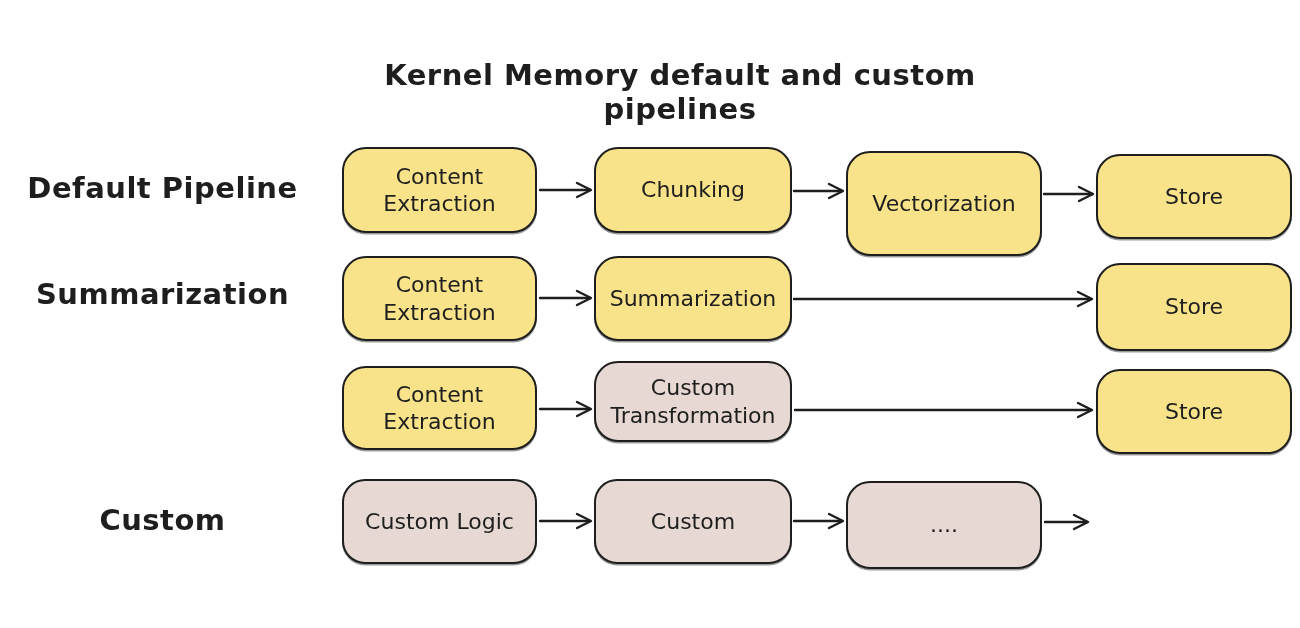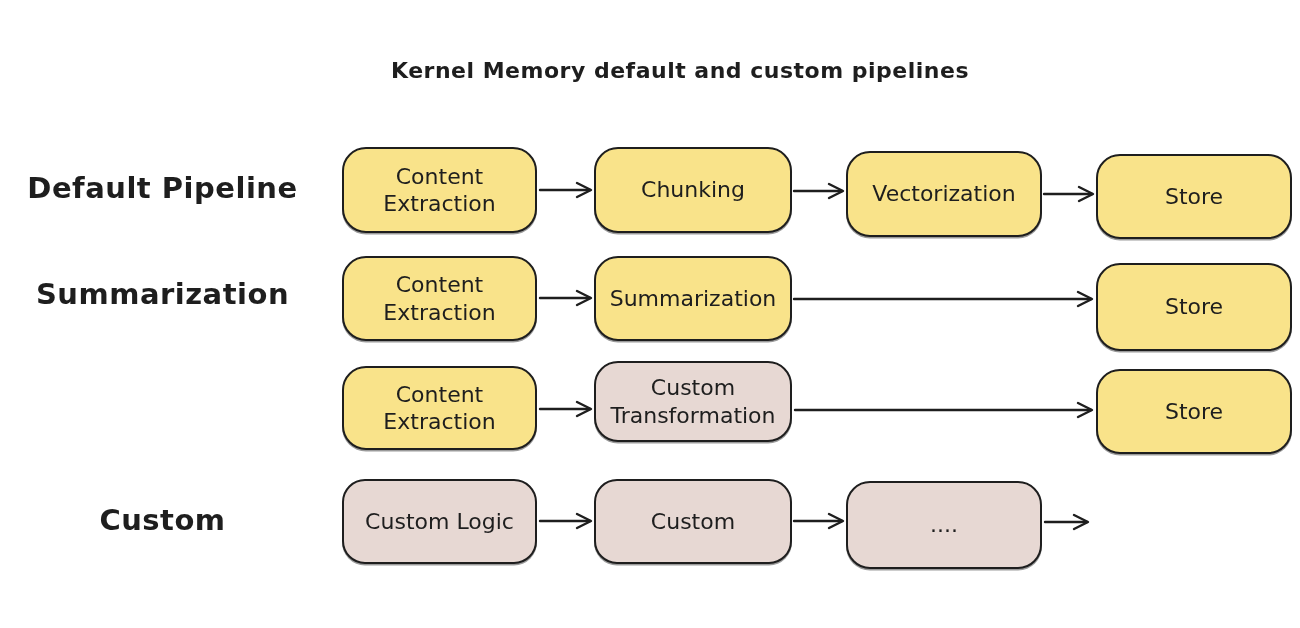--- a/index.html
+++ b/index.html
@@ -15,21 +15,21 @@
     background: #ffffff;
     overflow: hidden;
     color: #1e1e1e;
   }
   .title {
     position: absolute;
     left: 330px;
     top: 58px;
     width: 700px;
     text-align: center;
-    font-size: 22px;
+    font-size: 29px;
     font-weight: bold;
     letter-spacing: 0.5px;
     color: #1e1e1e;
   }
   .row-label {
     position: absolute;
     left: 0;
     width: 325px;
     text-align: center;
     font-size: 29px;
@@ -62,21 +62,21 @@
   .pink   { background: #E7D8D3; }
 
   
   .colA { left: 342px;  width: 195px; }
   .colB { left: 594px;  width: 198px; }
   .colC { left: 846px;  width: 196px; }
   .colD { left: 1096px; width: 196px; }
 
   
   .r1   { top: 147px; height: 86px; }
-  .r1c  { top: 151px; height: 86px; }
+  .r1c  { top: 151px; height: 105px; }
   .r1d  { top: 154px; height: 85px; }
   .r2   { top: 256px; height: 85px; }
   .r2d  { top: 263px; height: 88px; }
   .r3a  { top: 366px; height: 84px; }
   .r3b  { top: 361px; height: 81px; }
   .r3d  { top: 369px; height: 85px; }
   .r4   { top: 479px; height: 85px; border-radius: 23px; }
   .r4c  { top: 481px; height: 88px; }
 
   .arrows {

